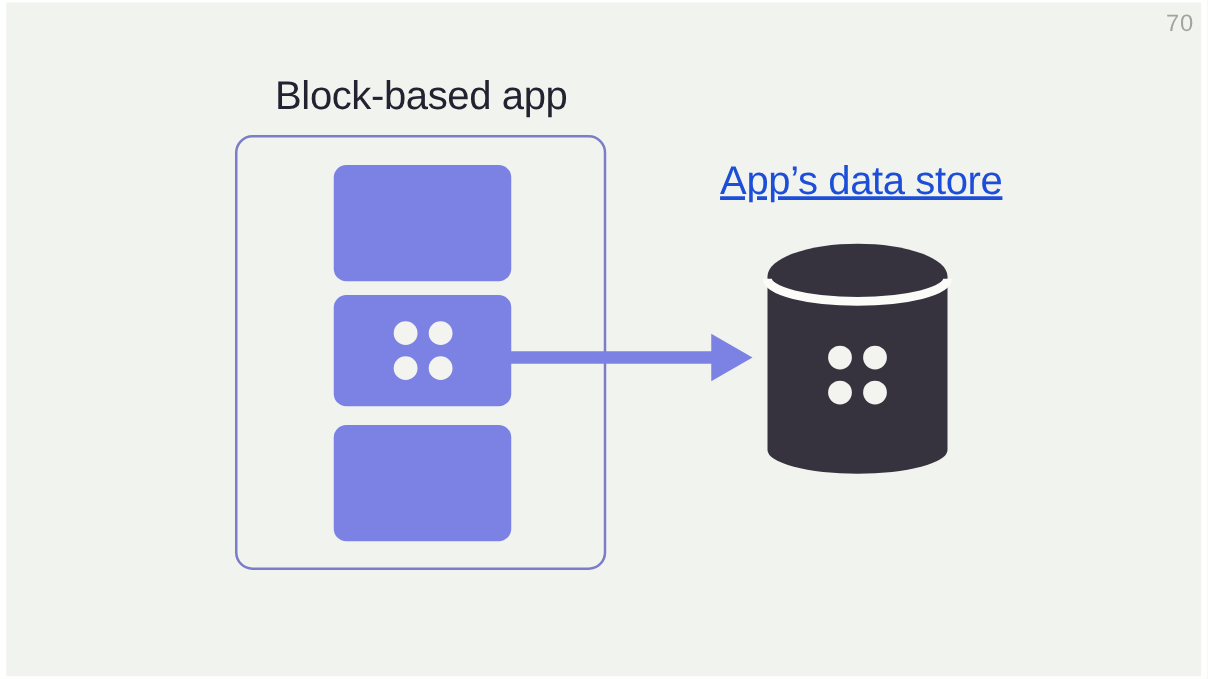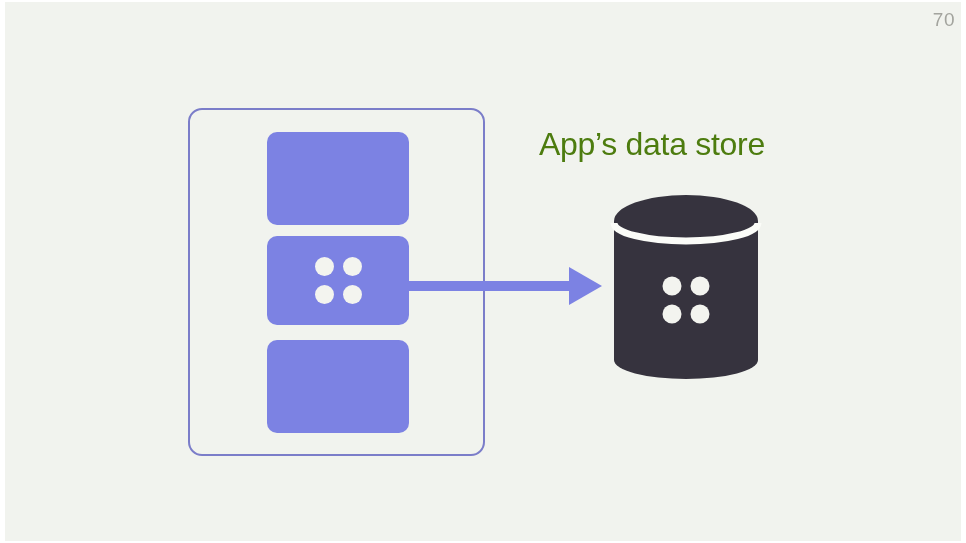--- a/index.html
+++ b/index.html
@@ -33,32 +33,33 @@
   .block-2{top:126px;height:89px;display:flex;align-items:center;justify-content:center;}
   .block-3{top:230px;height:93px;}
   .dots{
     display:grid;grid-template-columns:19px 19px;grid-template-rows:19px 19px;
     gap:9px;
   }
   .dot{width:19px;height:19px;border-radius:50%;background:#f3f4ef;}
   .arrow-svg{position:absolute;left:403px;top:263px;}
   .store-title{
     position:absolute;left:534px;top:124px;width:300px;
-    font-size:32px;font-weight:500;color:#4d7c0f;
-    letter-spacing:-0.3px;white-space:nowrap;
+    text-align:center;font-size:32px;font-weight:500;color:#1d4ed8;
+    letter-spacing:-0.3px;white-space:nowrap;text-decoration:underline;
   }
   .cylinder-svg{position:absolute;left:601px;top:186px;}
 </style>
 </head>
 <body>
 
 <div class="slide">
 
   <div class="page-number">70</div>
 
+  <div class="app-title">Block-based app</div>
 
   <div class="app-container">
     <div class="block block-1"></div>
     <div class="block block-2">
       <div class="dots">
         <span class="dot"></span>
         <span class="dot"></span>
         <span class="dot"></span>
         <span class="dot"></span>
       </div>

